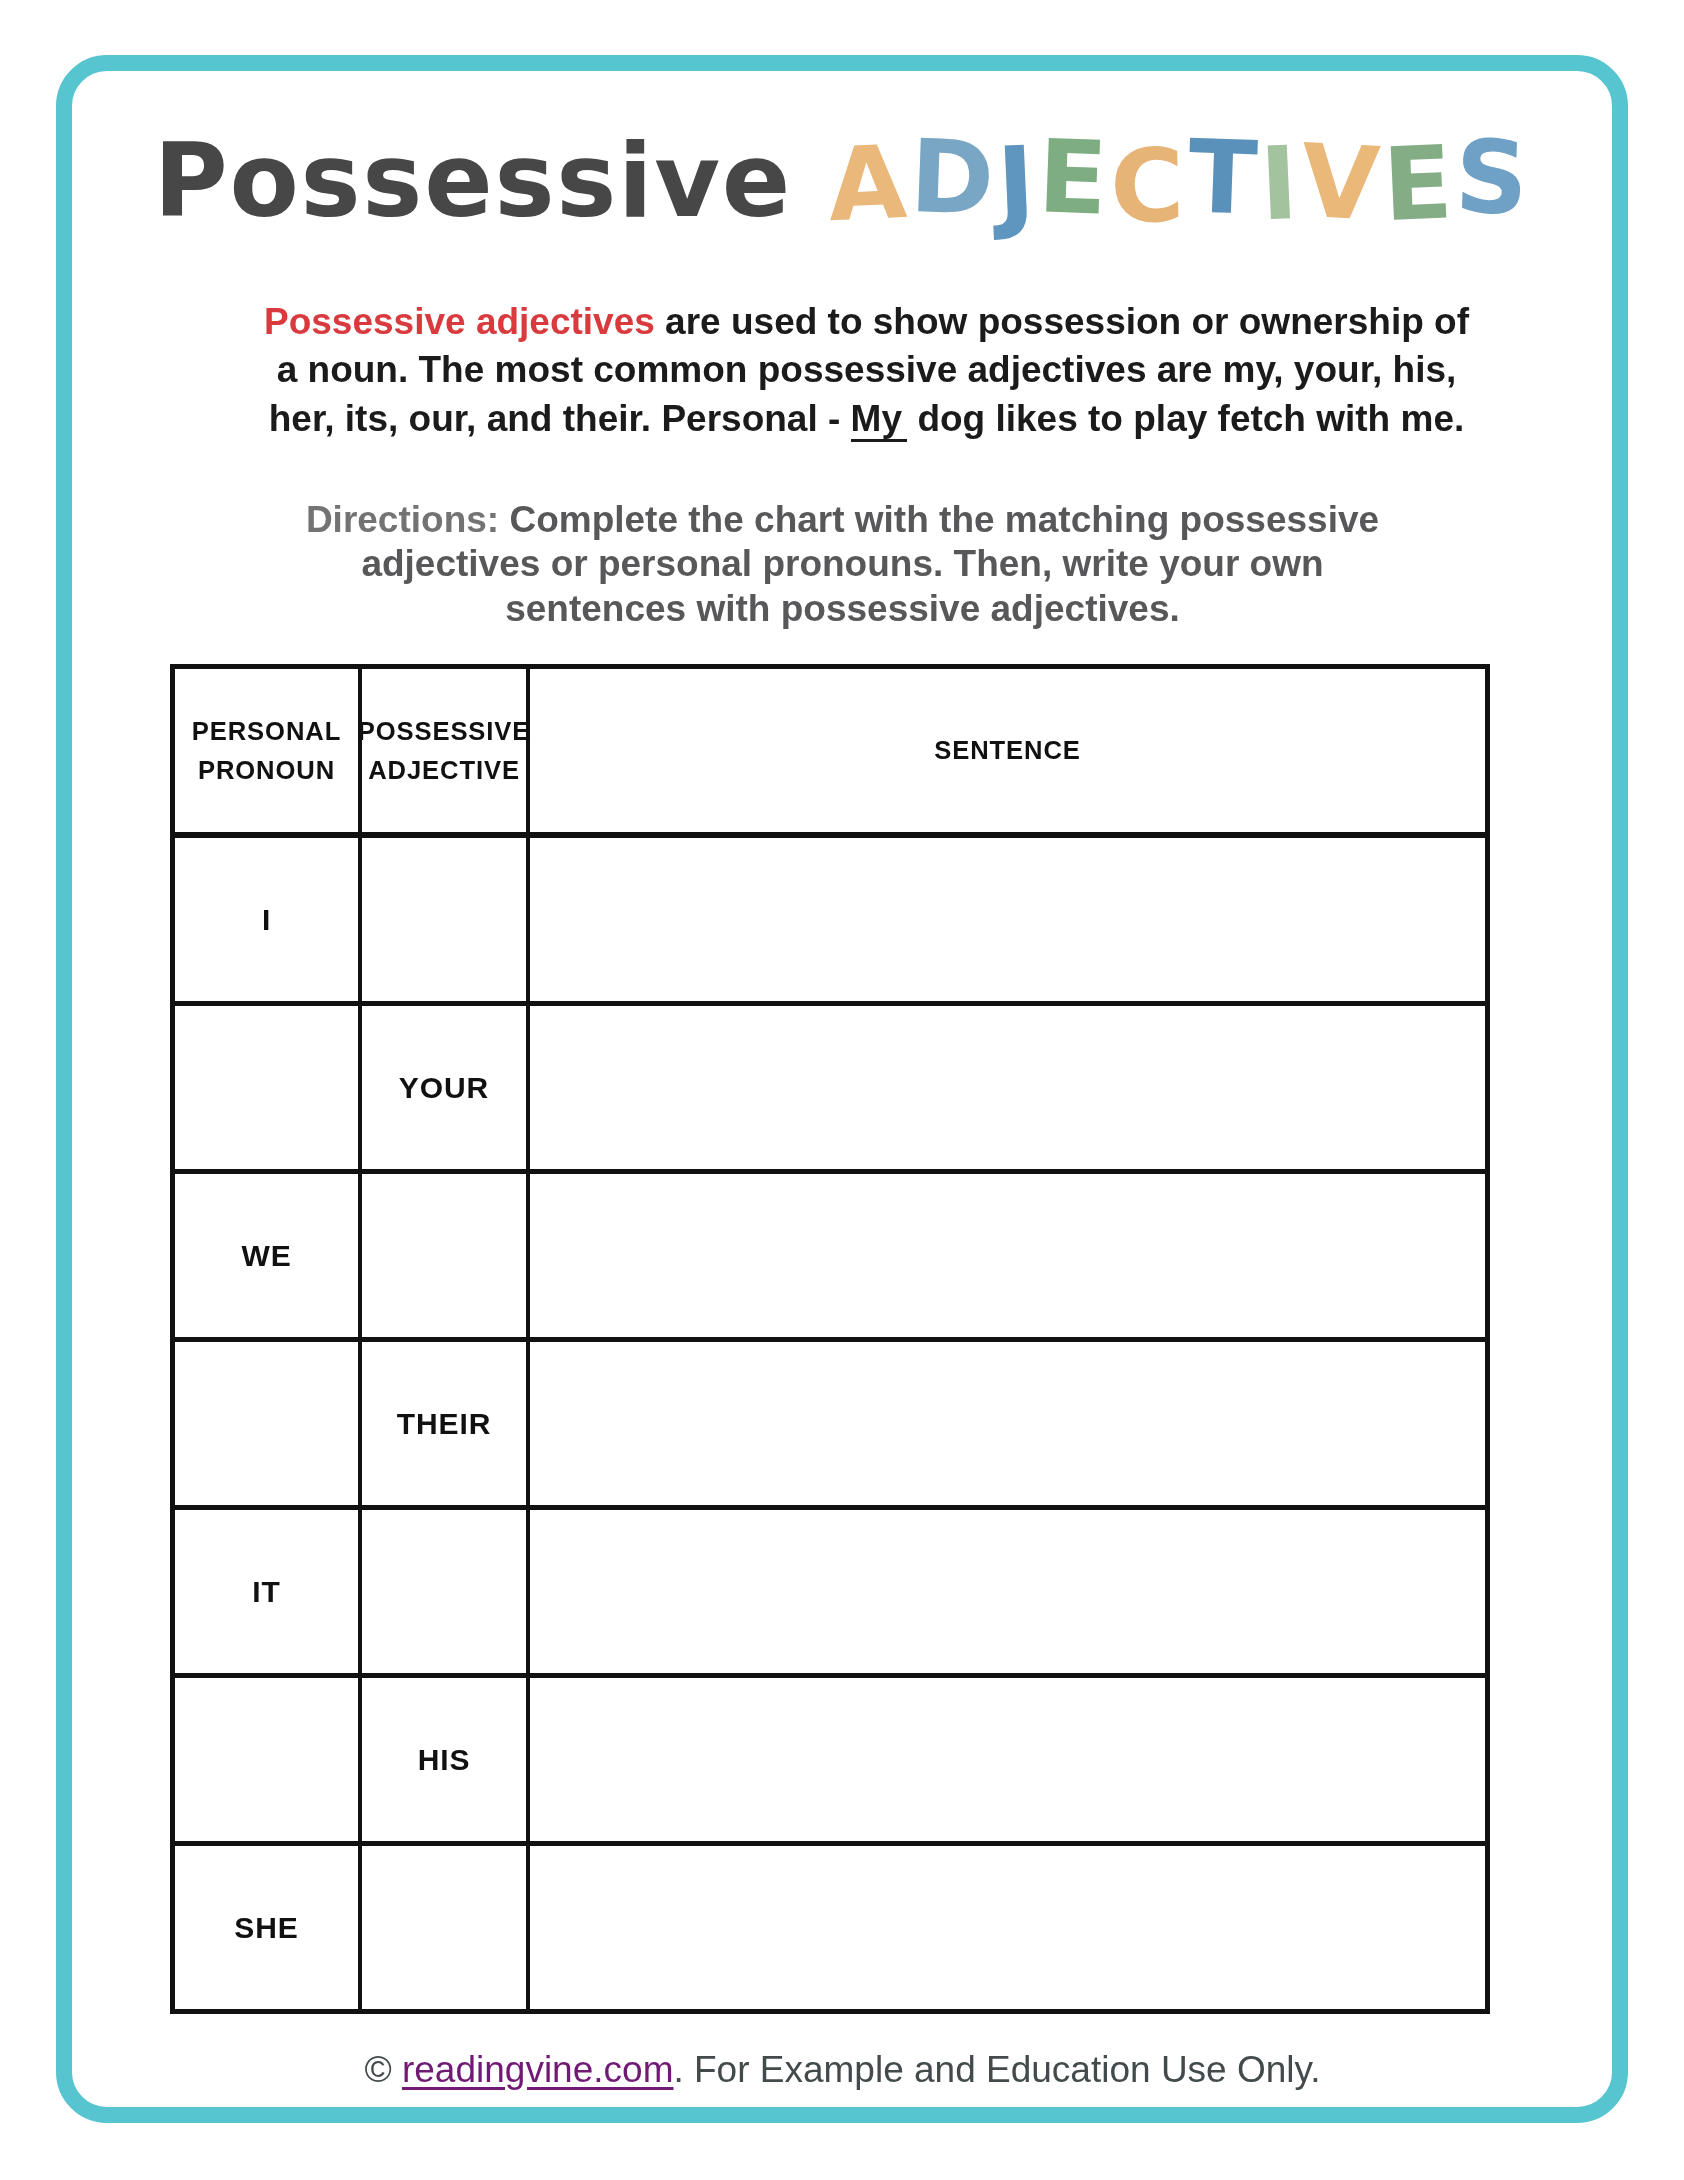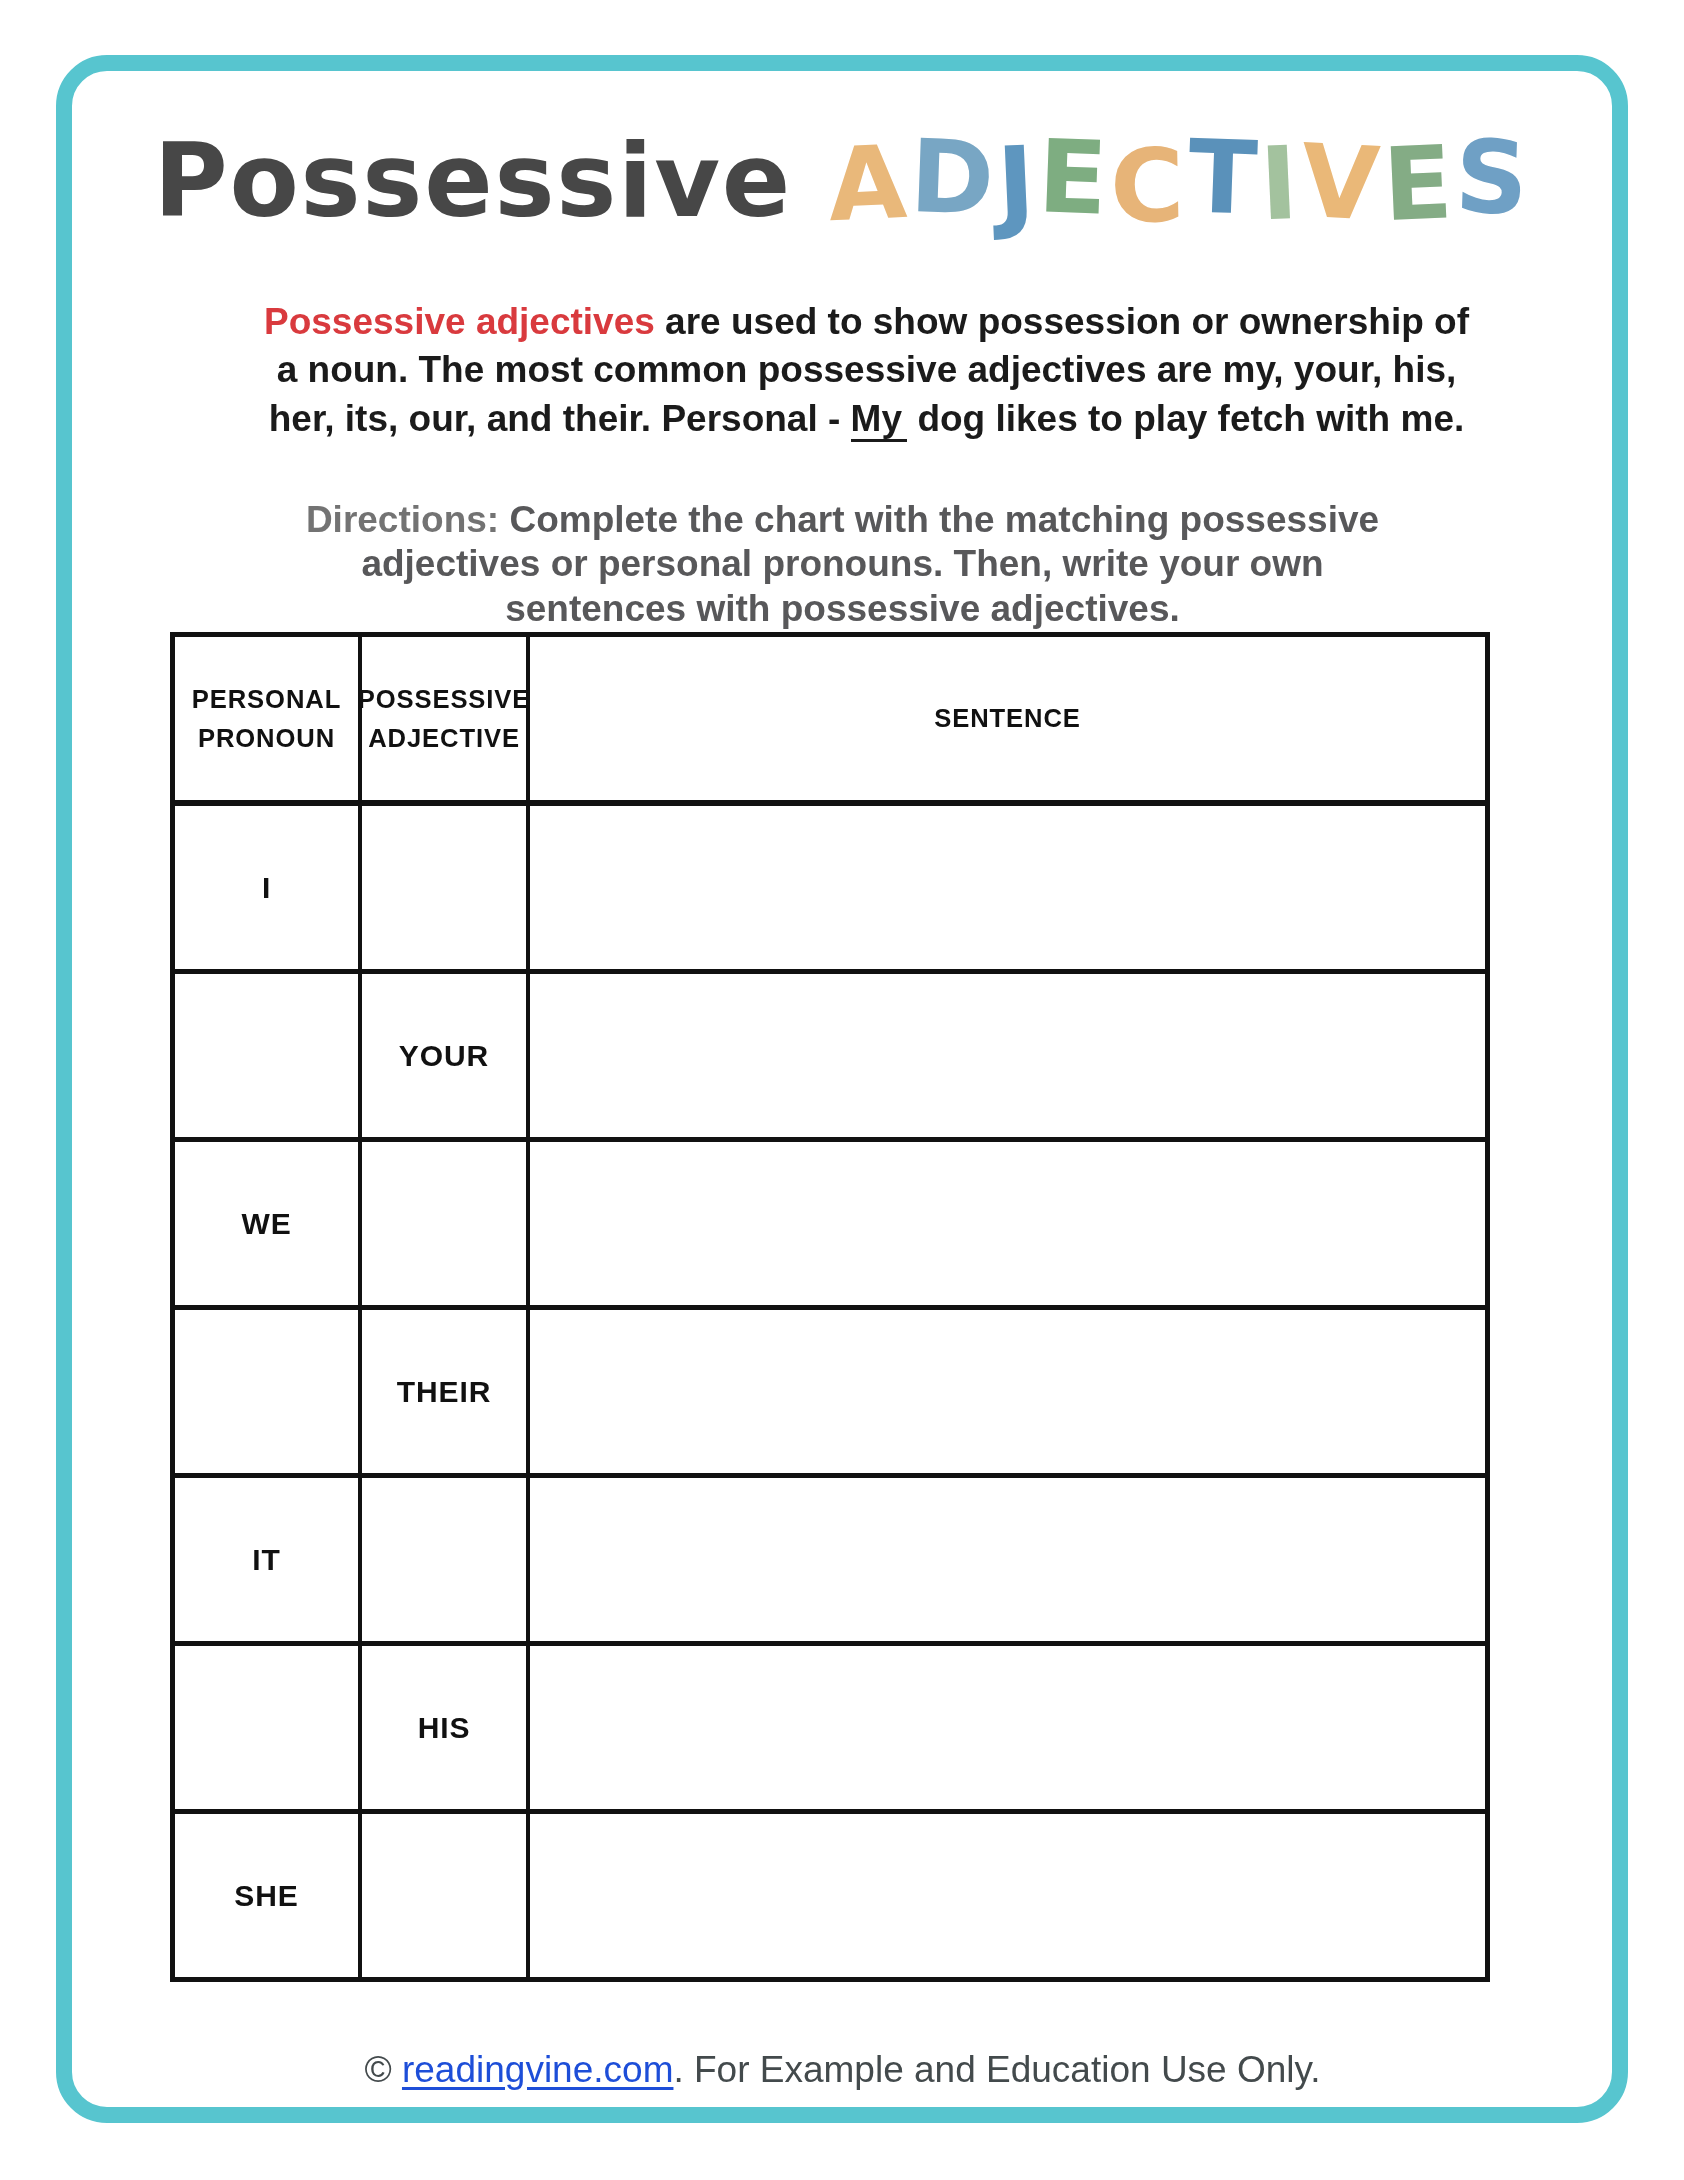--- a/index.html
+++ b/index.html
@@ -58,21 +58,21 @@
     text-align:center;
     color:#58585a;
     font-weight:600;
     font-size:37px;
     line-height:1.2;
   }
   .directions .red { color:#737373; font-weight:700; }
 
   
   .chart {
-    position:absolute; top:632px; left:170px;
+    position:absolute; top:664px; left:170px;
     width:1320px;
     border:5.1px solid #111111;
     display:grid;
     grid-template-columns:187px 168px 1fr;
     grid-template-rows:169px 168px 168px 168px 168px 168px 168px 163px;
     background:#ffffff;
   }
   .cell {
     border-right:4.3px solid #111111;
     border-bottom:5.1px solid #111111;
@@ -93,21 +93,21 @@
 
   
   .footer {
     position:absolute; top:2049px; left:0; right:0;
     text-align:center;
     color:#434a4c;
     font-size:37px;
     font-weight:400;
   }
   .footer a {
-    color:#1d4ed8;
+    color:#701a75;
     text-decoration:underline;
     text-underline-offset:5.1px;
   }
 </style>
 </head>
 <body>
 
 <div class="page">
 
   <div class="frame"></div>

